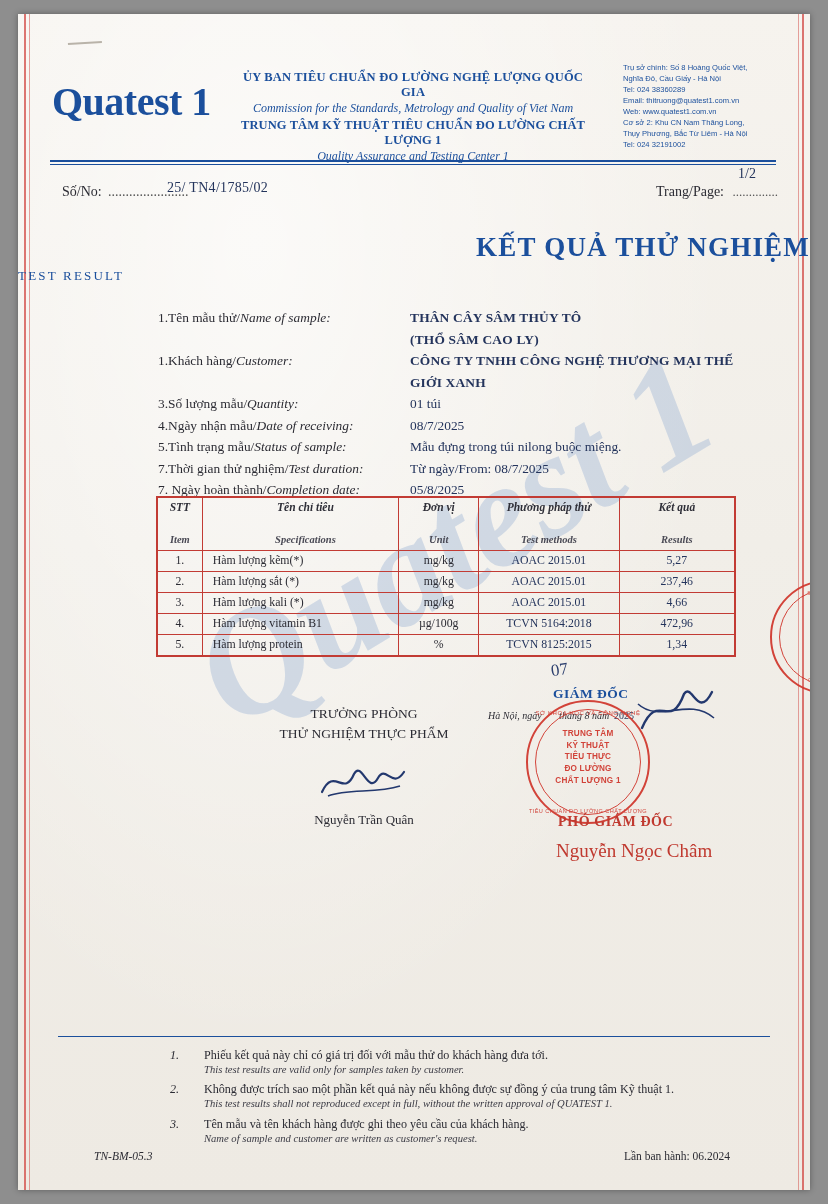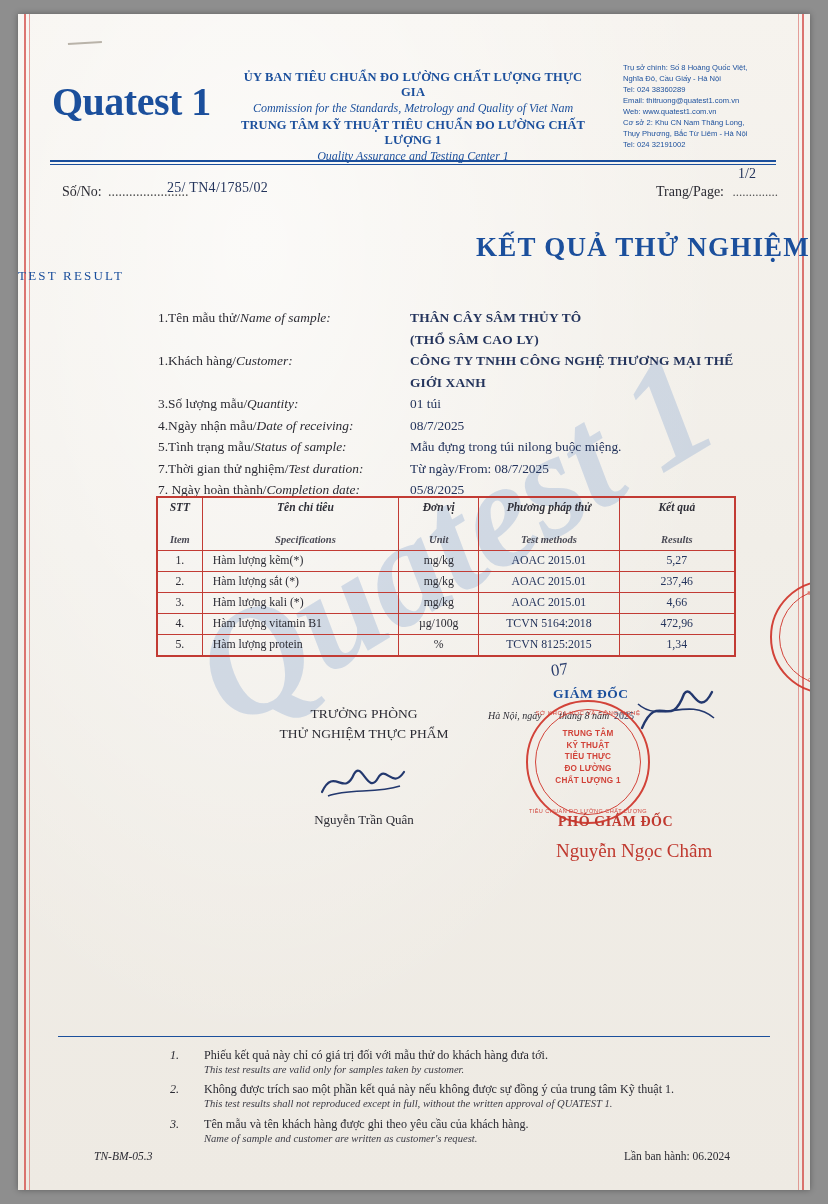--- a/index.html
+++ b/index.html
@@ -121,21 +121,21 @@
     <div class="redline l2"></div>
     <div class="redline r"></div>
     <div class="redline r2"></div>
     <div class="hole"></div>
 
     <div class="wm">Quatest 1</div>
 
     <div class="hdr">
       <div class="logo">Quatest 1</div>
       <div class="hdr-center">
-        <div class="hc1">ỦY BAN TIÊU CHUẨN ĐO LƯỜNG CHẤT LƯỢNG THỰC GIA</div>
+        <div class="hc1">ỦY BAN TIÊU CHUẨN ĐO LƯỜNG NGHỆ LƯỢNG QUỐC GIA</div>
         <div class="hc2">Commission for the Standards, Metrology and Quality of Viet Nam</div>
         <div class="hc3">TRUNG TÂM KỸ THUẬT TIÊU CHUẨN ĐO LƯỜNG CHẤT LƯỢNG 1</div>
         <div class="hc4">Quality Assurance and Testing Center 1</div>
       </div>
       <div class="hdr-right">
         <div>Trụ sở chính: Số 8 Hoàng Quốc Việt,</div>
         <div>Nghĩa Đô, Cầu Giấy - Hà Nội</div>
         <div>Tel: 024 38360289</div>
         <div>Email: thitruong@quatest1.com.vn</div>
         <div>Web: www.quatest1.com.vn</div>

